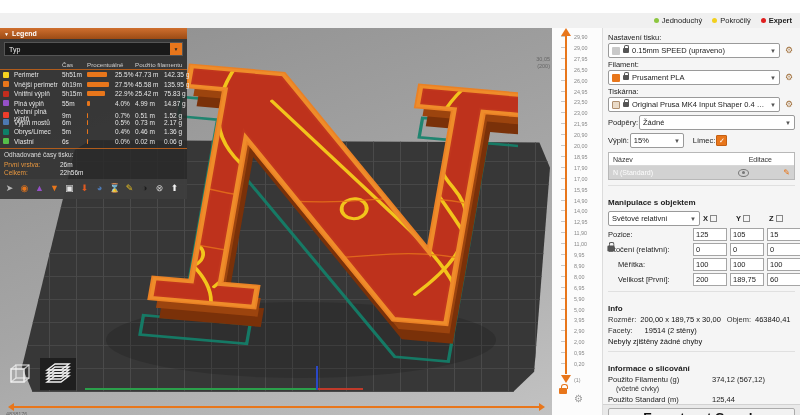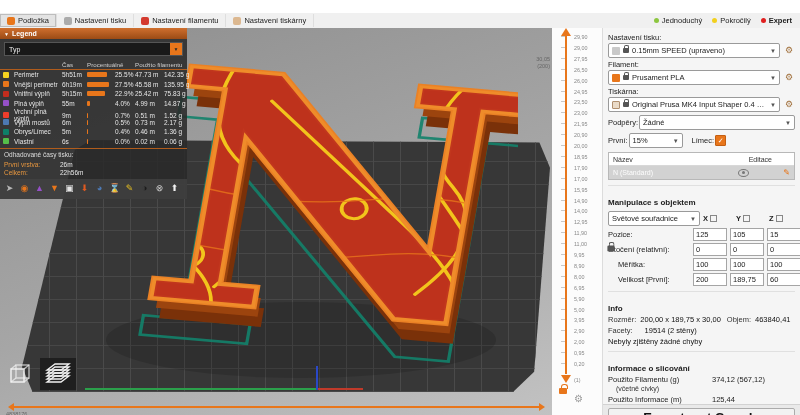--- a/index.html
+++ b/index.html
@@ -137,38 +137,20 @@
   #export-btn{width:100%;height:16px;background:#f2f2f2;border:1px solid #ababab;border-radius:2px;
               font-weight:bold;font-size:13px;font-family:"Liberation Sans",sans-serif;color:#111}
 </style>
 </head>
 <body>
 
 <div id="stage">
 
 
   <div id="tabbar">
-    <div id="tabs-wrap" style="display:flex;align-items:center;height:15px">
-        <div class="tab active">
-          <span class="tab-icon" style="background: rgb(232, 118, 27);"></span>
-          <span>Podložka</span>
-        </div>
-        <div class="tab">
-          <span class="tab-icon" style="background: rgb(171, 171, 171);"></span>
-          <span>Nastavení tisku</span>
-        </div>
-        <div class="tab">
-          <span class="tab-icon" style="background: rgb(212, 58, 47);"></span>
-          <span>Nastavení filamentu</span>
-        </div>
-        <div class="tab">
-          <span class="tab-icon" style="background: rgb(220, 184, 144);"></span>
-          <span>Nastavení tiskárny</span>
-        </div>
-      </div>
     <div id="modes">
         <span class="mode">
           <span class="dot" style="background: rgb(140, 198, 63);"></span>
           <span>Jednoduchý</span>
         </span>
         <span class="mode">
           <span class="dot" style="background: rgb(242, 208, 30);"></span>
           <span>Pokročilý</span>
         </span>
         <span class="mode bold">
@@ -483,21 +465,21 @@
 
     <div class="inline-row">
       <span>Podpěry:</span>
       <div class="combo">
         <span class="val">Žádné</span>
         <span class="chev">▼</span>
       </div>
     </div>
 
     <div class="inline-row">
-      <span>První:</span>
+      <span>Výplň:</span>
       <div class="combo" style="flex:0 0 46px">
         <span class="val">15%</span>
         <span class="chev">▼</span>
       </div>
       <span style="margin-left:8px">Límec:</span>
       <span class="cbx on">✓</span>
     </div>
 
     <div id="objlist">
       <div id="objhead">
@@ -510,21 +492,21 @@
             <span class="eye"></span>
             <span class="editicon">✎</span>
           </div>
         </div>
     </div>
 
     <div class="sec-title">Manipulace s objektem</div>
     <div id="manip-body">
       <div class="mrow">
         <div class="combo" style="flex:0 0 84px">
-          <span class="val">Světové souřadnice</span>
+          <span class="val">Světové relativní</span>
           <span class="chev">▼</span>
         </div>
         <div id="axis-heads" style="display:flex;gap:3px">
             <span class="mhead">
               <span>X</span>
               <span class="axico"></span>
             </span>
             <span class="mhead">
               <span>Y</span>
               <span class="axico"></span>
@@ -579,21 +561,21 @@
       <span class="ival">Nebyly zjištěny žádné chyby</span>
     </div>
 
     <div class="sec-title">Informace o slicování</div>
     <div id="slicing-rows">
         <div class="sli-row">
           <span class="sli-label">Použito Filamentu (g)<div class="sli-sub" style="padding-left: 8px;">(včetně cívky)</div></span>
           <span class="sli-val">374,12 (567,12)</span>
         </div>
         <div class="sli-row">
-          <span class="sli-label">Použito Informace (m)</span>
+          <span class="sli-label">Použito Standard (m)</span>
           <span class="sli-val">125,44</span>
         </div>
       </div>
 
     <div id="export-wrap">
       <button id="export-btn">Exportovat G-code</button>
     </div>
   </div>
 </div>
 

